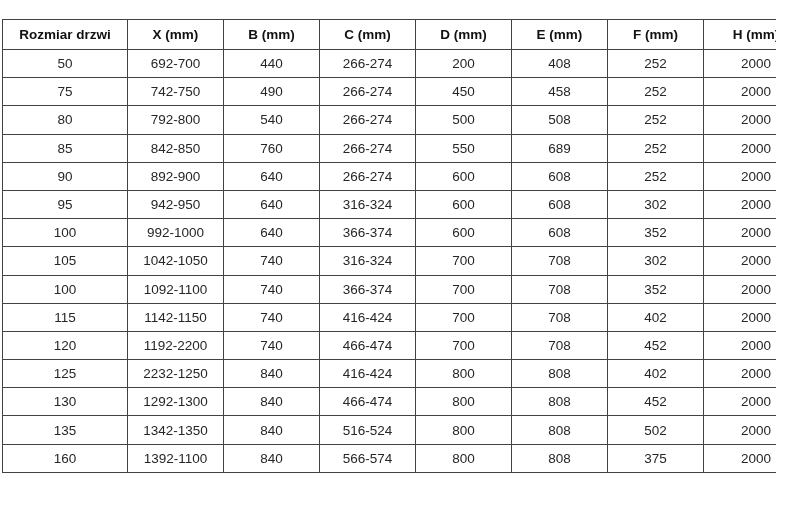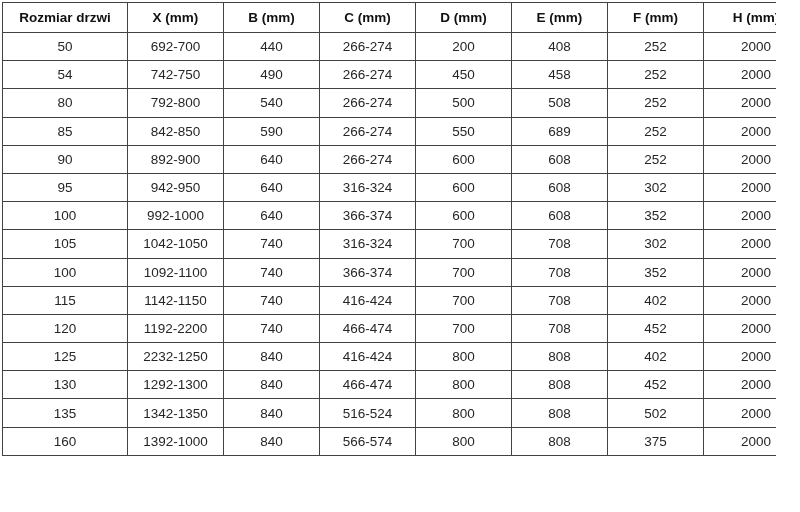--- a/index.html
+++ b/index.html
@@ -7,21 +7,21 @@
     padding: 0;
     width: 800px;
     height: 512px;
     background: #ffffff;
     overflow: hidden;
     font-family: "Liberation Sans", sans-serif;
   }
   .table-wrap {
     position: absolute;
     left: 2px;
-    top: 2px;
+    top: 19px;
     width: 774px;
     overflow: hidden;
   }
   table.size-table {
     border-collapse: collapse;
     table-layout: fixed;
     width: 806px; 
     color: #1f1f1f;
   }
   table.size-table th,
@@ -81,21 +81,21 @@
           <td>50</td>
           <td>692-700</td>
           <td>440</td>
           <td>266-274</td>
           <td>200</td>
           <td>408</td>
           <td>252</td>
           <td>2000</td>
         </tr>
         <tr>
-          <td>54</td>
+          <td>75</td>
           <td>742-750</td>
           <td>490</td>
           <td>266-274</td>
           <td>450</td>
           <td>458</td>
           <td>252</td>
           <td>2000</td>
         </tr>
         <tr>
           <td>80</td>
@@ -103,21 +103,21 @@
           <td>540</td>
           <td>266-274</td>
           <td>500</td>
           <td>508</td>
           <td>252</td>
           <td>2000</td>
         </tr>
         <tr>
           <td>85</td>
           <td>842-850</td>
-          <td>590</td>
+          <td>760</td>
           <td>266-274</td>
           <td>550</td>
           <td>689</td>
           <td>252</td>
           <td>2000</td>
         </tr>
         <tr>
           <td>90</td>
           <td>892-900</td>
           <td>640</td>
@@ -212,21 +212,21 @@
           <td>1342-1350</td>
           <td>840</td>
           <td>516-524</td>
           <td>800</td>
           <td>808</td>
           <td>502</td>
           <td>2000</td>
         </tr>
         <tr>
           <td>160</td>
-          <td>1392-1000</td>
+          <td>1392-1100</td>
           <td>840</td>
           <td>566-574</td>
           <td>800</td>
           <td>808</td>
           <td>375</td>
           <td>2000</td>
         </tr>
       </tbody>
   </table>
 </div>

